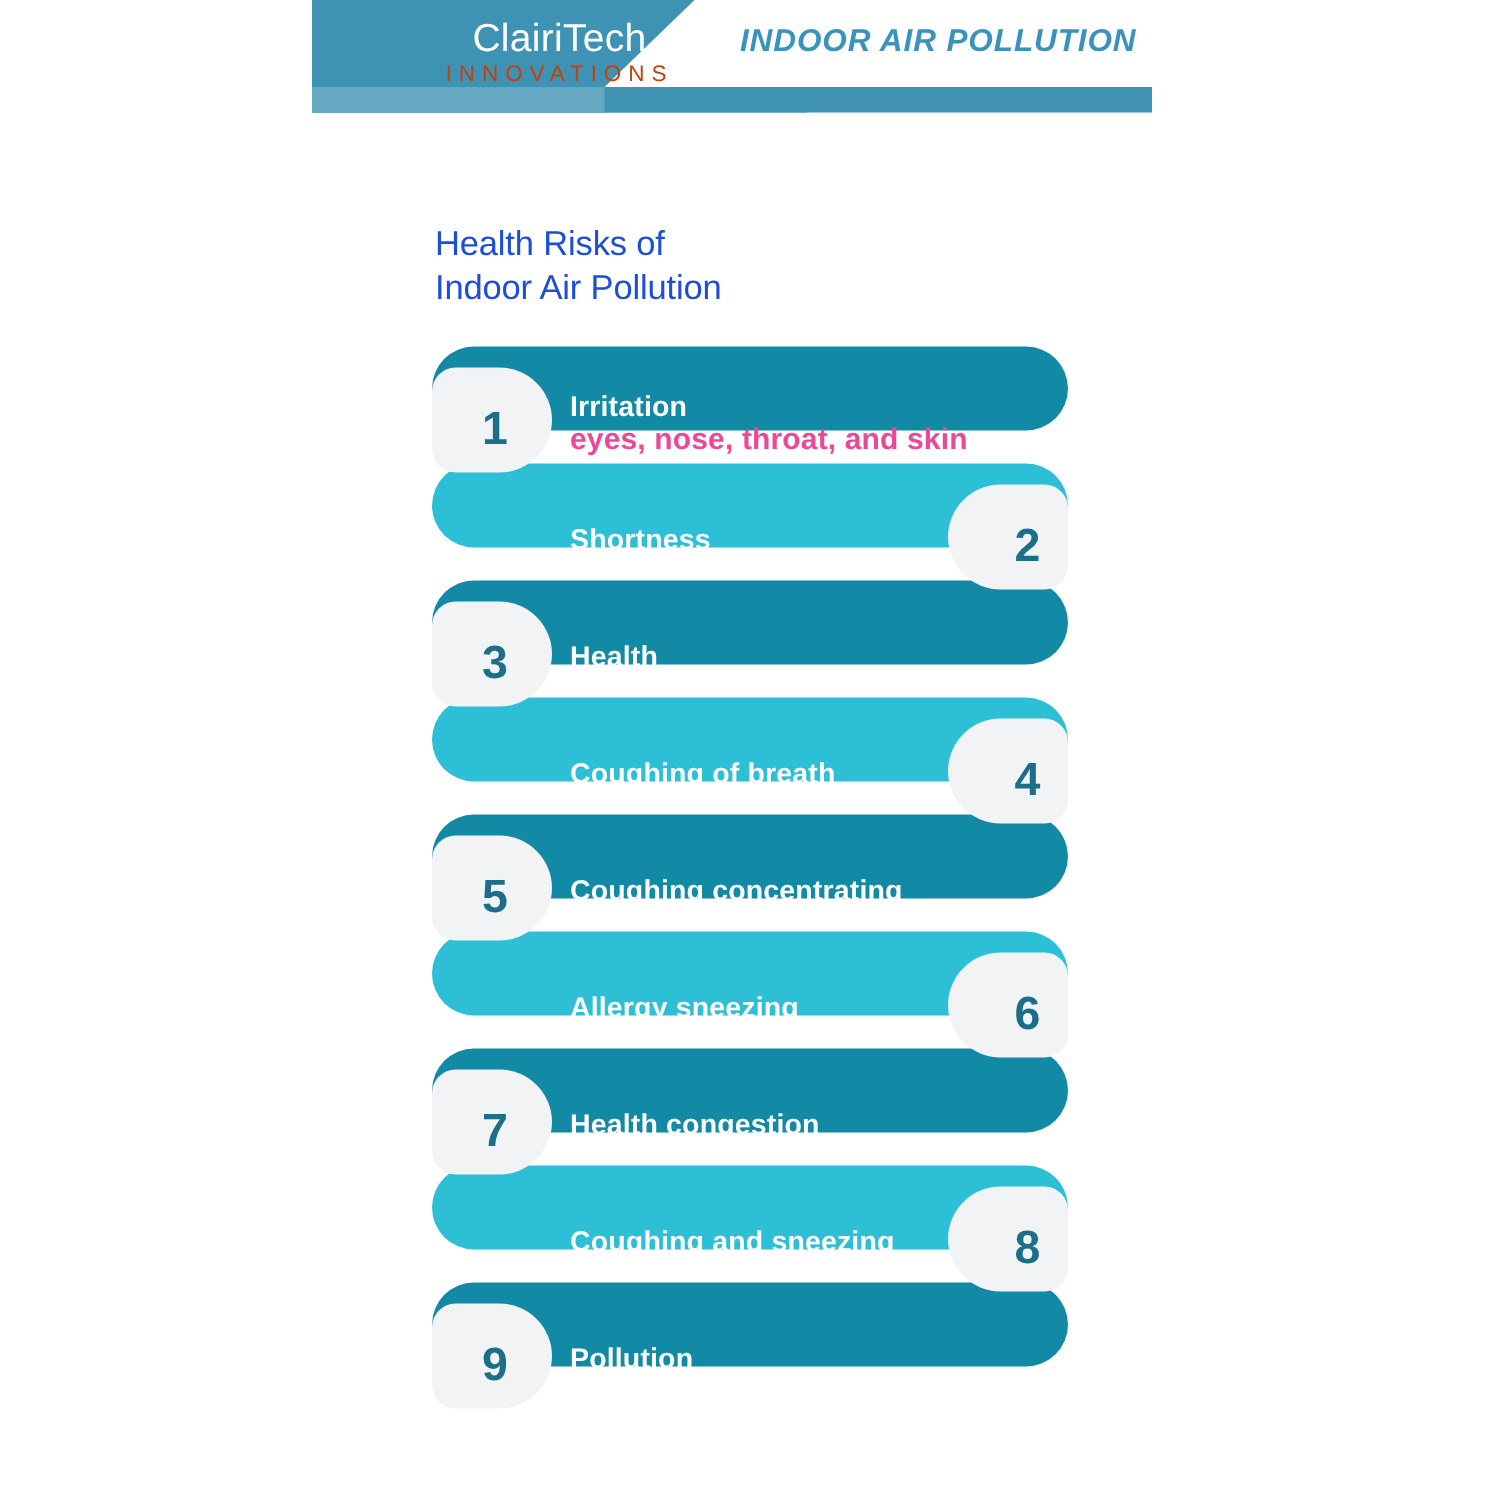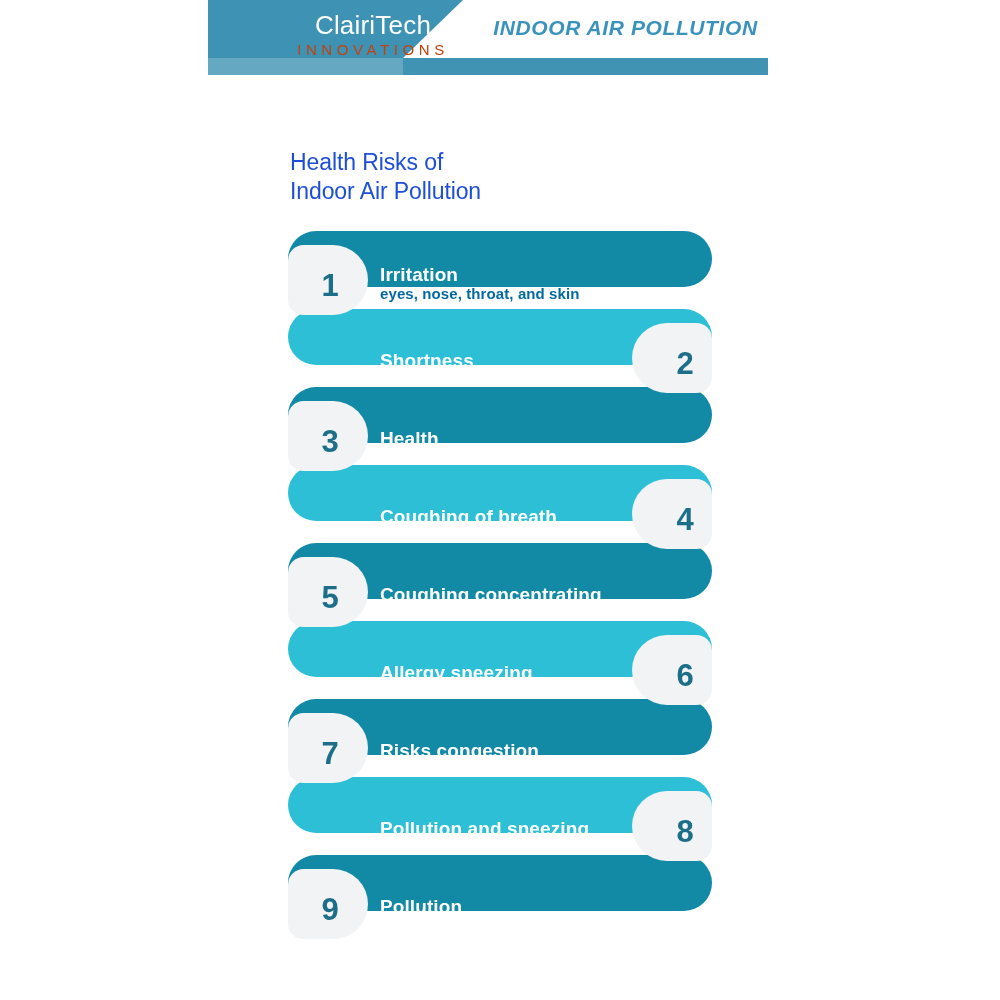--- a/index.html
+++ b/index.html
@@ -200,23 +200,23 @@
   .txt.has-sub { justify-content: center; }
 
   .label {
     font-size: 19px;
     font-weight: bold;
     color: #ffffff;
     line-height: 1.12;
     letter-spacing: 0.1px;
   }
   .sub {
-    font-size: 15px;
+    font-size: 20px;
     font-weight: bold;
-    color: #0369a1;
+    color: #ec4899;
     line-height: 1.15;
     letter-spacing: 0.1px;
   }
 </style>
 </head>
 <body>
 
 <div id="page">
 
   <div id="header">
@@ -293,30 +293,30 @@
         <div class="txt has-sub">
           <div class="label">Allergy sneezing</div>
         </div>
       </div>
       <div class="row dark left-badge">
         <div class="bar"></div>
         <div class="badge">
           <div class="badge-num">7</div>
         </div>
         <div class="txt">
-          <div class="label">Risks congestion</div>
+          <div class="label">Health congestion</div>
         </div>
       </div>
       <div class="row light right-badge">
         <div class="bar"></div>
         <div class="badge">
           <div class="badge-num">8</div>
         </div>
         <div class="txt">
-          <div class="label">Pollution and sneezing</div>
+          <div class="label">Coughing and sneezing</div>
         </div>
       </div>
       <div class="row dark left-badge">
         <div class="bar"></div>
         <div class="badge">
           <div class="badge-num">9</div>
         </div>
         <div class="txt">
           <div class="label">Pollution</div>
         </div>

